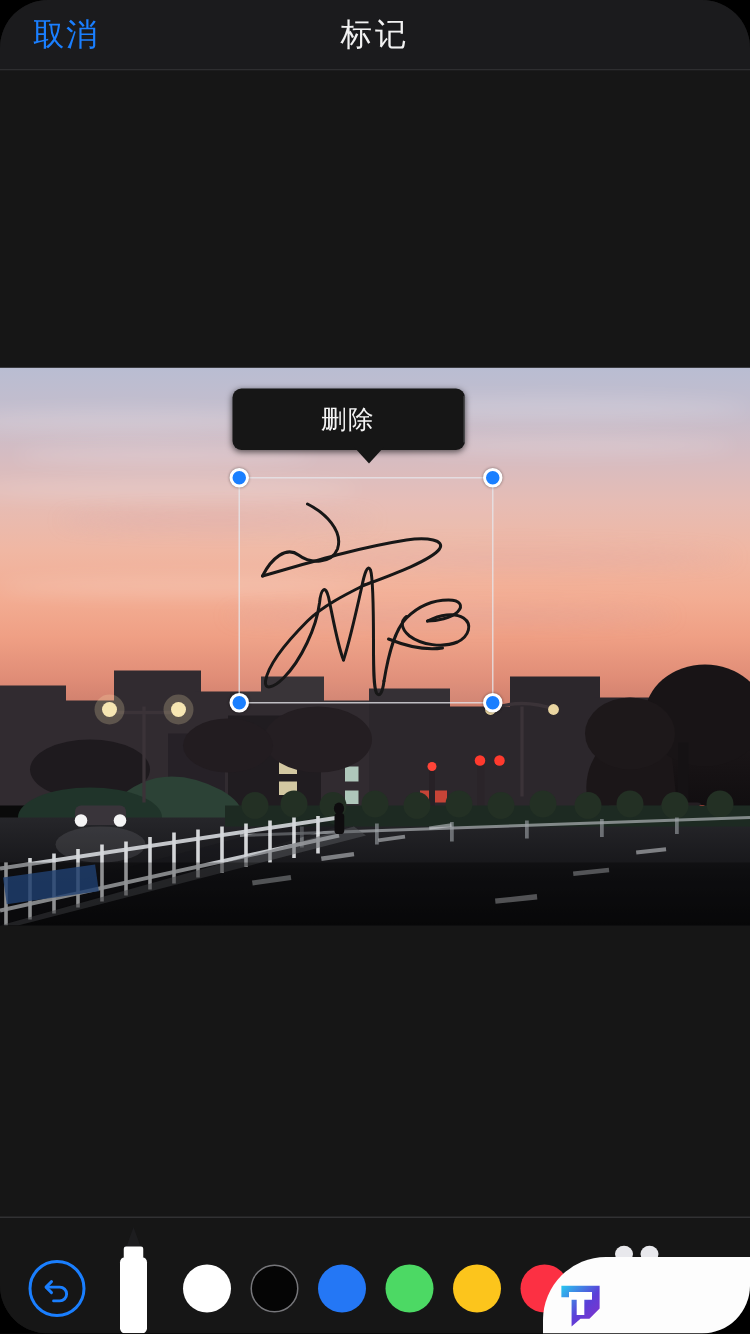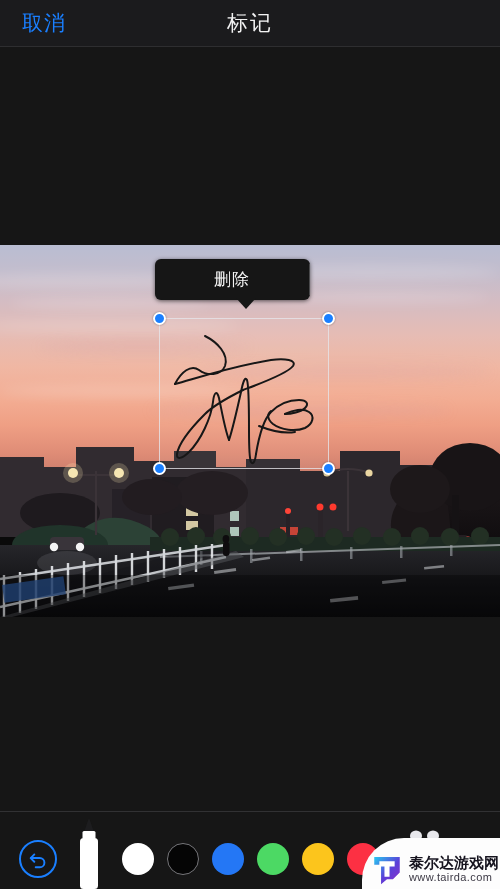--- a/index.html
+++ b/index.html
@@ -7,20 +7,21 @@
     width:500px; height:889px;
     background:#000;
     font-family:"Liberation Sans", sans-serif;
     overflow:hidden;
   }
   #app {
     position:relative;
     width:500px; height:889px;
     background:#161616;
     overflow:hidden;
+    border-radius:32px;
   }
 
   
   .topbar {
     position:absolute; left:0; top:0;
     width:500px; height:47px;
     background:#1b1b1d;
     display:flex; align-items:center;
     border-bottom:1px solid #2e2e30;
   }
@@ -421,19 +422,15 @@
       <defs>
         <linearGradient id="wmg" x1="0" y1="0" x2="1" y2="1">
           <stop offset="0%" stop-color="#27c8f0"></stop>
           <stop offset="55%" stop-color="#5b3fd8"></stop>
           <stop offset="100%" stop-color="#8b2fc9"></stop>
         </linearGradient>
       </defs>
       <path d="M5 6 H35 L35 24 L27 32 L20 32 L13 38 L13 15 L5 15 Z" fill="url(#wmg)"></path>
       <path d="M11 11 H29 V17 H23 V29 H17 V17 H11 Z" fill="#ffffff"></path>
     </svg>
-    <div class="wm-text">
-      <div class="wm-cn">泰尔达游戏网</div>
-      <div class="wm-url">www.tairda.com</div>
-    </div>
   </div>
 
 </div>
 
 </body></html>

